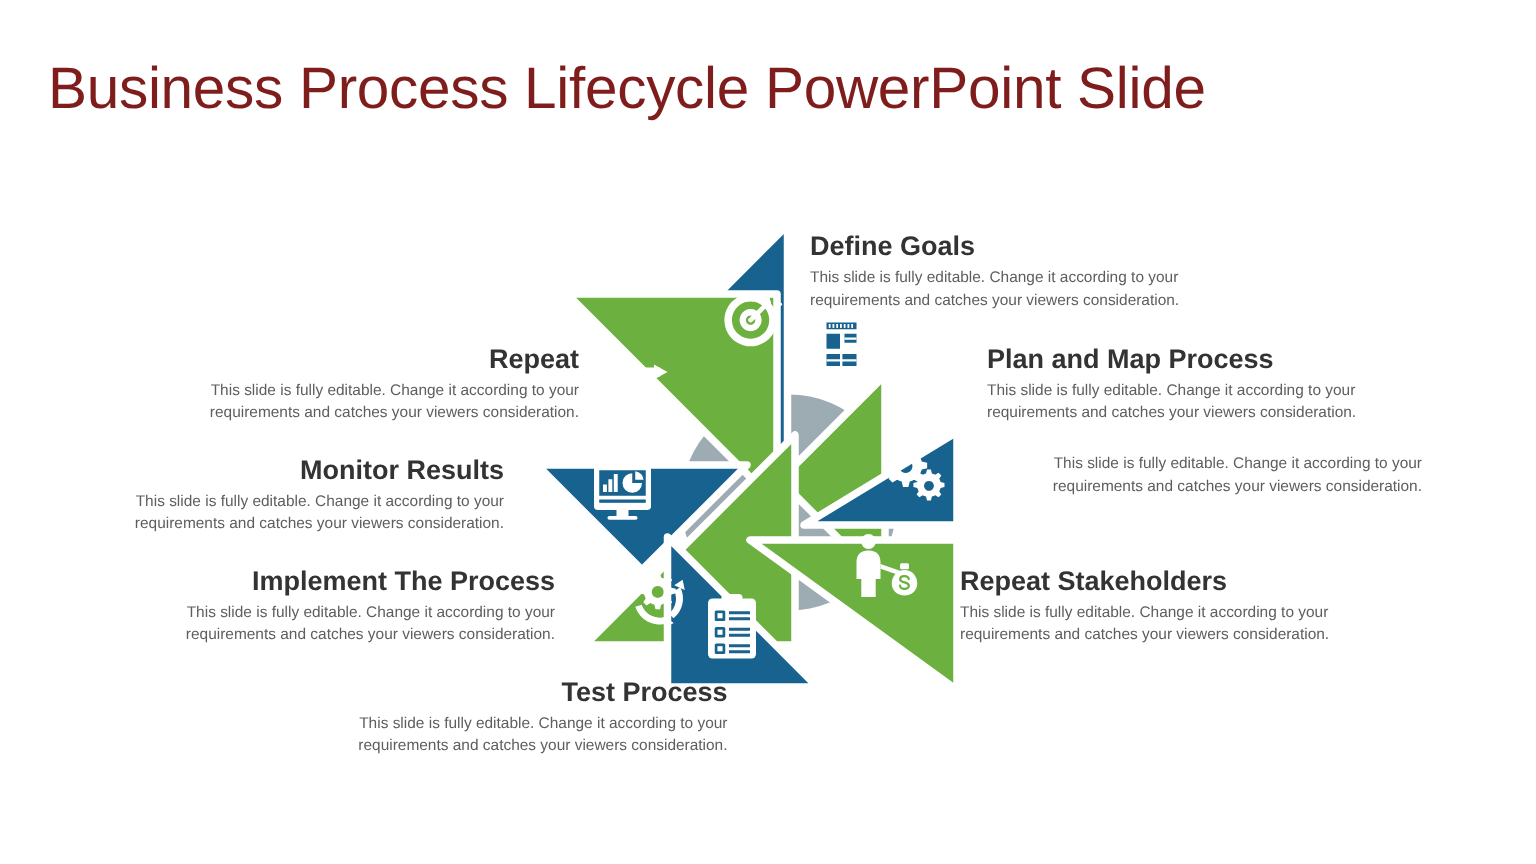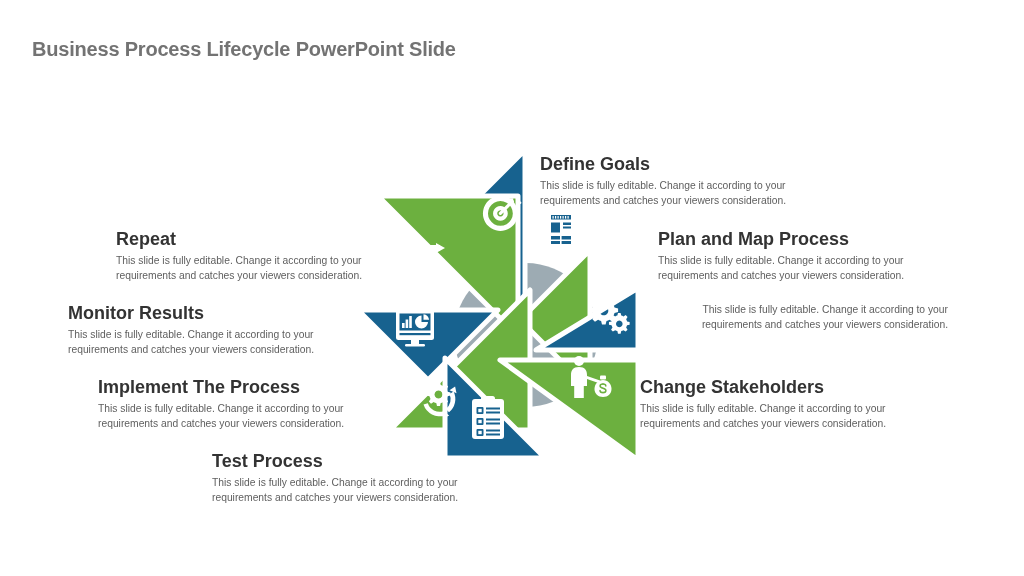--- a/index.html
+++ b/index.html
@@ -20,24 +20,24 @@
     position: absolute;
     inset: 0;
     background: #ffffff;
   }
 
   
   #slide-title {
     position: absolute;
     left: 32px;
     top: 38px;
-    font-size: 20px;
-    font-weight: bold;
+    font-size: 39px;
+    font-weight: normal;
     letter-spacing: -0.2px;
-    color: #737373;
+    color: #7f1d1d;
     white-space: nowrap;
   }
 
   
   #pinwheel {
     position: absolute;
     left: 350px;
     top: 128px;
     width: 360px;
     height: 380px;
@@ -55,21 +55,21 @@
     color: #333333;
     margin-bottom: 4px;
     white-space: nowrap;
   }
   .item .body {
     font-size: 10.3px;
     line-height: 1.42;
     color: #5e5e5e;
   }
   .align-left  { text-align: left; }
-  .align-right { text-align: left; }
+  .align-right { text-align: right; }
 
   
   #item-define-goals        { left: 540px; top: 154px; width: 275px; }
   #item-plan-map-process    { left: 658px; top: 229px; width: 280px; }
   #item-set-actions         { left: 672px; top: 303px; width: 276px; text-align: right; }
   #item-assign-stakeholders { left: 640px; top: 377px; width: 250px; }
 
   
   #item-repeat              { left: 116px; top: 229px; width: 270px; }
   #item-monitor-results     { left: 68px;  top: 303px; width: 268px; }
@@ -246,21 +246,21 @@
   <div class="item align-left" id="item-plan-map-process">
     <div class="head">Plan and Map Process</div>
     <div class="body">This slide is fully editable. Change it according to your requirements and catches your viewers consideration.</div>
   </div>
 
   <div class="item align-right" id="item-set-actions">
     <div class="body">This slide is fully editable. Change it according to your requirements and catches your viewers consideration.</div>
   </div>
 
   <div class="item align-left" id="item-assign-stakeholders">
-    <div class="head">Change Stakeholders</div>
+    <div class="head">Repeat Stakeholders</div>
     <div class="body">This slide is fully editable. Change it according to your requirements and catches your viewers consideration.</div>
   </div>
 
   <div class="item align-right" id="item-test-process">
     <div class="head">Test Process</div>
     <div class="body">This slide is fully editable. Change it according to your requirements and catches your viewers consideration.</div>
   </div>
 
   <div class="item align-right" id="item-implement-process">
     <div class="head">Implement The Process</div>

